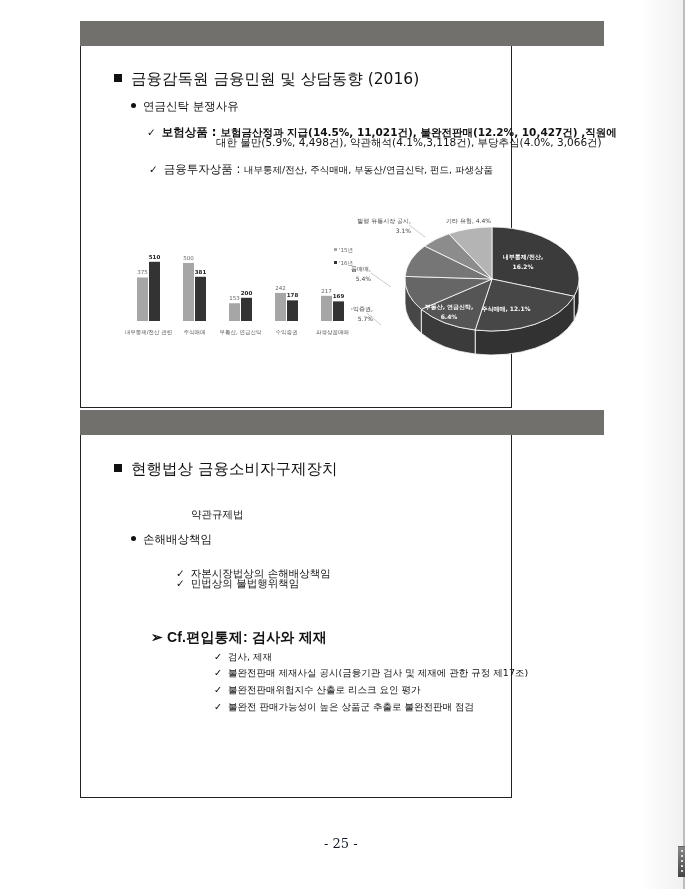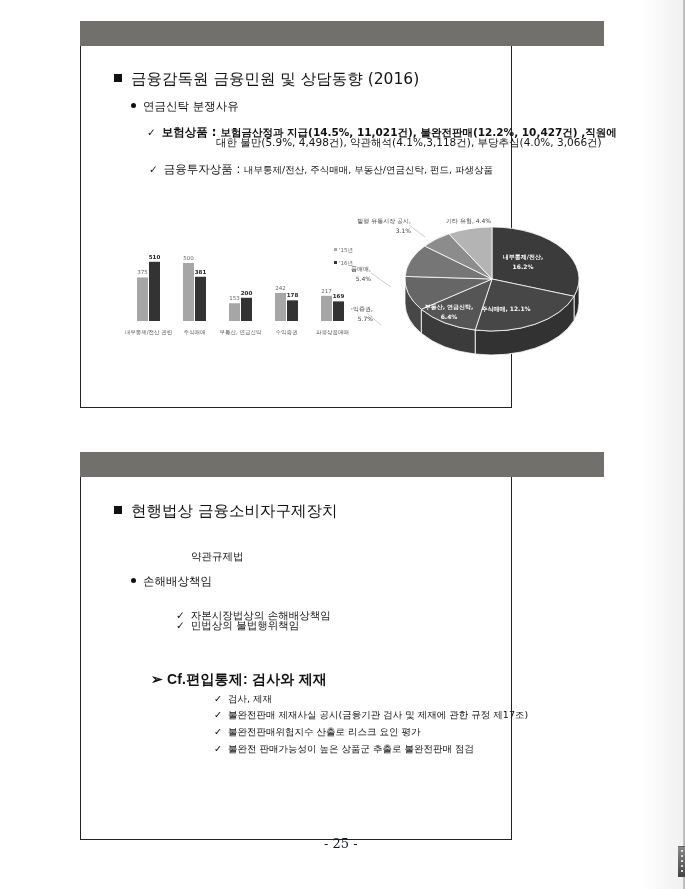--- a/index.html
+++ b/index.html
@@ -20,21 +20,21 @@
     position:absolute; left:678px; top:846px; width:7px; height:30px;
     background:linear-gradient(#888,#444); border-top:1px solid #666;
   }
   .page-tab span { display:block; width:2px; height:2px; background:#ddd; margin:3px 0 0 3px; }
   .slide {
     position:absolute; left:80px; width:432px; background:#fff;
     border:1px solid #222; box-sizing:border-box;
   }
   .slide .hdr { position:absolute; left:-1px; top:-1px; width:524px; height:25px; background:#72706d; }
   #slide1 { top:21px; height:387px; }
-  #slide2 { top:452px; height:388px;padding-left:20px; }
+  #slide2 { top:410px; height:388px;padding-left:20px; }
   .t { position:absolute; white-space:nowrap; }
   .h1 { font-size:15.5px; color:#111; }
   .sq { display:inline-block; width:8px; height:8px; background:#111; margin-right:9px; vertical-align:2px; }
   .b2 { font-size:11.5px; }
   .dot { display:inline-block; width:5px; height:5px; border-radius:50%; background:#111; margin-right:7px; vertical-align:2px; }
   .ck { font-size:10.5px; }
   .ckm { margin-right:6px; }
   .small { font-size:9.5px; }
   .cf { font-size:14px; font-weight:bold; font-family:"Liberation Sans", sans-serif; letter-spacing:0.2px; }
   .page-num { position:absolute; left:324px; top:836px; font-size:13px; font-family:"DejaVu Serif", serif; color:#0f172a; }

